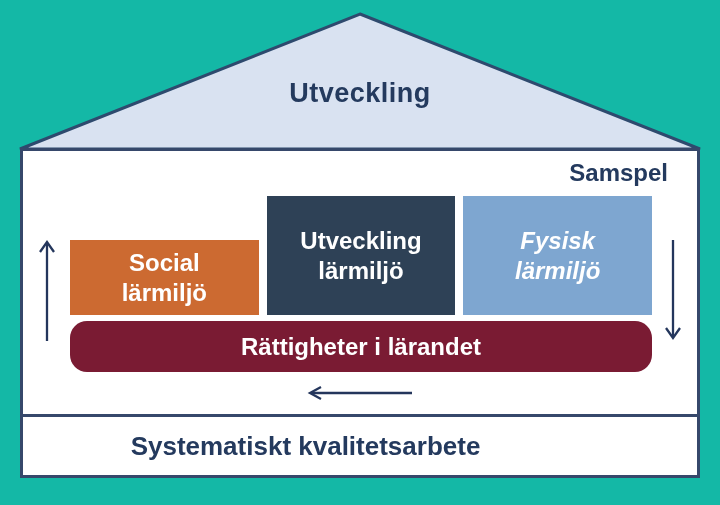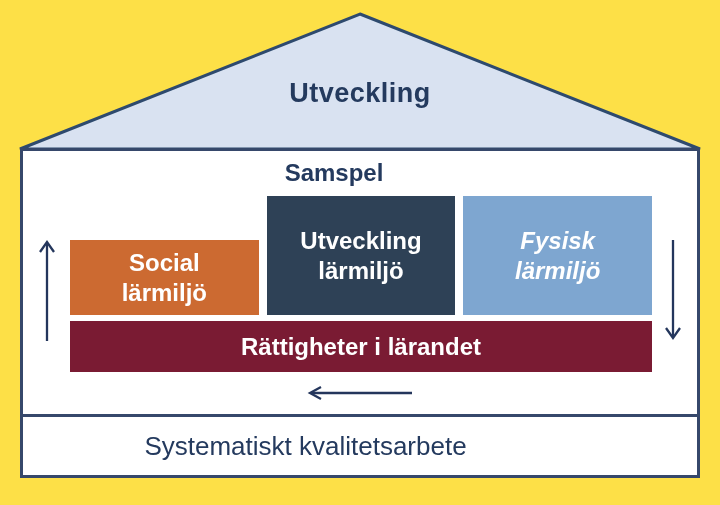--- a/index.html
+++ b/index.html
@@ -1,38 +1,38 @@
 <!DOCTYPE html>
 <html><head>
 <meta charset="utf-8">
 <style>
   html, body { margin: 0; padding: 0; background: #000; }
   .stage {
     position: relative;
     width: 720px;
     height: 505px;
-    background: #fde047;
+    background: #14b8a6;
     overflow: hidden;
     font-family: "Liberation Sans", sans-serif;
   }
   .roof-svg { position: absolute; left: 0; top: 0; }
   .roof-label {
     position: absolute; left: 0; top: 78px; width: 720px;
     text-align: center; font-size: 27px; font-weight: bold;
     color: #243A5E; letter-spacing: 0.5px;
   }
   .house-body {
     position: absolute; left: 20px; top: 148px;
     width: 680px; height: 330px;
     background: #ffffff; border: 3px solid #36486B;
     box-sizing: border-box;
   }
   .samspel-label {
     position: absolute; left: 0; top: 159px; width: 668px;
-    text-align: center; font-size: 24px; font-weight: bold;
+    text-align: right; font-size: 24px; font-weight: bold;
     color: #243A5E;
   }
   .boxes-row {
     position: absolute; left: 70px; top: 196px;
     width: 582px; height: 119px;
     display: flex; gap: 8px;
   }
   .env-box {
     flex: 1; display: flex; align-items: center; justify-content: center;
     color: #ffffff; font-size: 24px; font-weight: bold;
@@ -46,21 +46,21 @@
   }
   .foundation-divider {
     position: absolute; left: 20px; top: 414px;
     width: 680px; height: 3px; background: #36486B;
   }
   .foundation-band {
     position: absolute; left: 23px; top: 417px;
     width: 565px; height: 58px;
     display: flex; align-items: center; justify-content: center;
     background: #ffffff;
-    font-size: 26px; font-weight: normal; color: #243A5E;
+    font-size: 26px; font-weight: bold; color: #243A5E;
   }
   .arrow-svg { position: absolute; }
   .arrow-up   { left: 36px;  top: 238px; }
   .arrow-down { left: 662px; top: 237px; }
   .arrow-left { left: 304px; top: 384px; }
 </style>
 </head>
 <body>
 
 <div class="stage">
@@ -77,21 +77,21 @@
 
   <div class="boxes-row">
     <div class="env-box" style="background: rgb(204, 106, 49); margin-top: 44px;">Social
 lärmiljö</div>
     <div class="env-box" style="background: rgb(46, 65, 86);">Utveckling
 lärmiljö</div>
     <div class="env-box" style="background: rgb(126, 166, 208); font-style: italic;">Fysisk
 lärmiljö</div>
   </div>
 
-  <div class="rights-bar" style="background: rgb(122, 27, 51);">Rättigheter i lärandet</div>
+  <div class="rights-bar" style="background: rgb(122, 27, 51); border-radius: 17px;">Rättigheter i lärandet</div>
 
   <svg class="arrow-svg arrow-up" width="22" height="106" viewBox="0 0 22 106">
     <line x1="11" y1="103" x2="11" y2="6" stroke-width="2.3" stroke="#24365C"></line>
     <polyline points="4,14 11,4 18,14" fill="none" stroke-width="2.3" stroke="#24365C"></polyline>
   </svg>
 
   <svg class="arrow-svg arrow-down" width="22" height="106" viewBox="0 0 22 106">
     <line x1="11" y1="3" x2="11" y2="99" stroke-width="2.3" stroke="#24365C"></line>
     <polyline points="4,91 11,101 18,91" fill="none" stroke-width="2.3" stroke="#24365C"></polyline>
   </svg>

